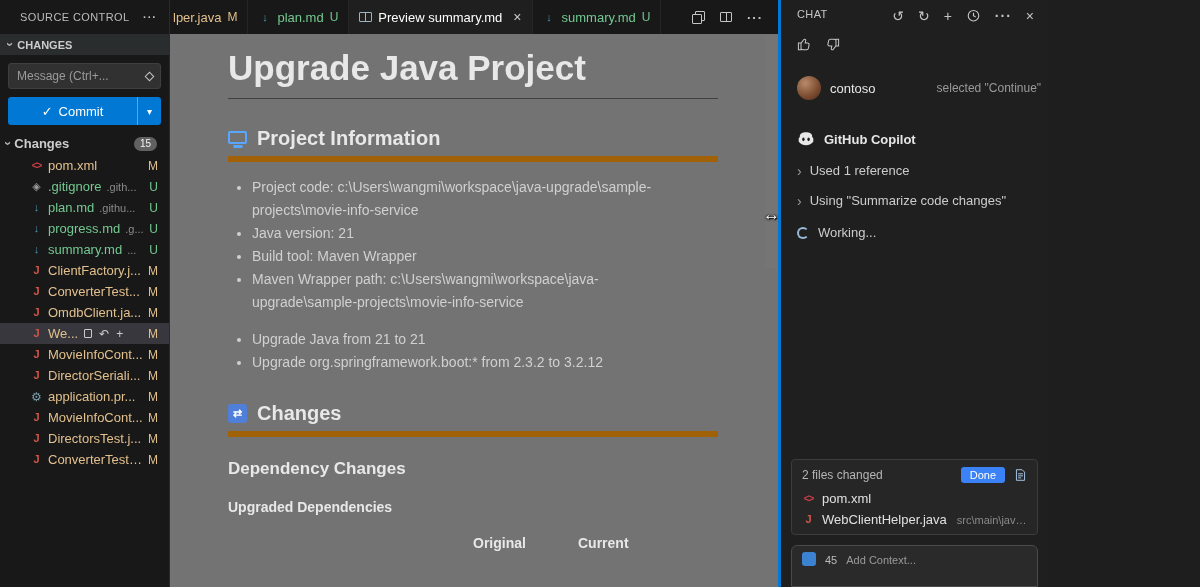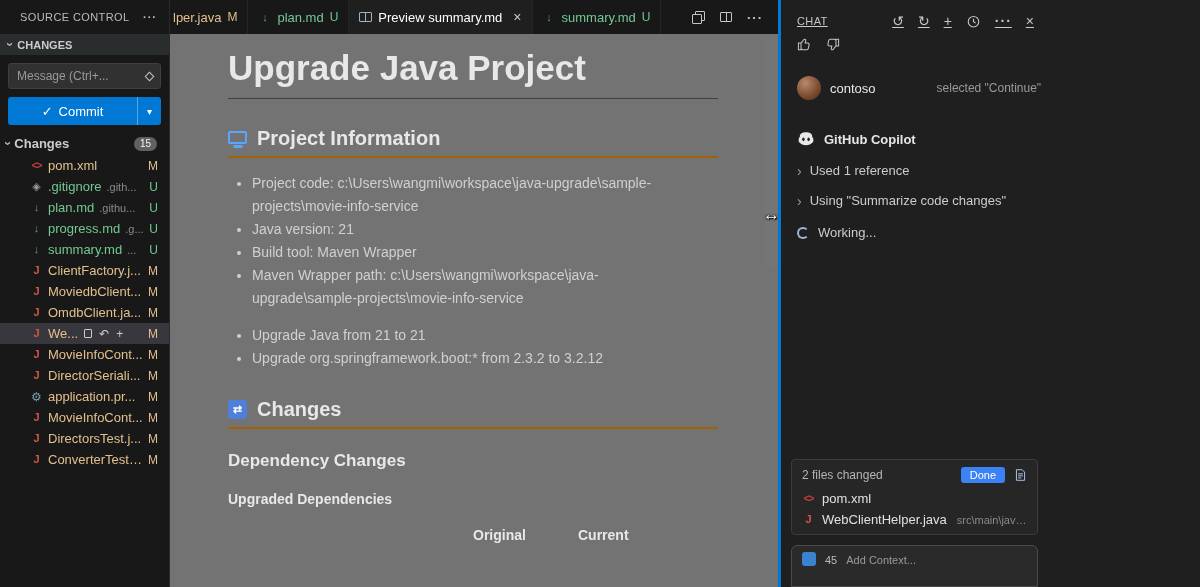--- a/index.html
+++ b/index.html
@@ -58,21 +58,21 @@
   .i-split { width:12px; height:10px; border:1px solid #c5c5c5; border-radius:1px; position:relative; }
   .i-split::after { content:""; position:absolute; left:5px; top:0; bottom:0; width:1px; background:#c5c5c5; }
   .i-pages { position:relative; width:13px; height:13px; }
   .i-pages::before { content:""; position:absolute; right:0; top:0; width:8px; height:8px; border:1px solid #c5c5c5; border-radius:1px; }
   .i-pages::after { content:""; position:absolute; left:0; bottom:0; width:8px; height:8px; border:1px solid #c5c5c5; border-radius:1px; background:#181818; }
   .i-book { width:13px; height:10px; border:1px solid #9db4c0; border-radius:1px; position:relative; flex:none; }
   .i-book::after { content:""; position:absolute; left:5px; top:0; bottom:0; width:1px; background:#9db4c0; }
 
   .preview { flex:1; padding:14px 56px 0 58px; overflow:hidden; color:#d0d0d0; }
   .preview h1 { margin:0; font-size:35px; font-weight:bold; color:#e8e8e8; padding-bottom:10px; border-bottom:1px solid #404040; width:490px; }
-  .preview h2 { display:flex; align-items:center; gap:10px; margin:28px 0 0; font-size:20px; font-weight:bold; color:#e8e8e8; padding-bottom:6px; border-bottom:2px solid #a16207; width:490px; }
+  .preview h2 { display:flex; align-items:center; gap:10px; margin:28px 0 0; font-size:20px; font-weight:bold; color:#e8e8e8; padding-bottom:6px; border-bottom:6px solid #a16207; width:490px; }
   .preview ul { margin:14px 0 0; padding-left:24px; width:472px; }
   .preview li { font-size:14px; line-height:23px; overflow-wrap:break-word; }
   .preview h3 { margin:22px 0 0; font-size:17px; font-weight:bold; color:#e8e8e8; }
   .preview h4 { margin:20px 0 0; font-size:14px; font-weight:bold; color:#e8e8e8; }
   .tbl-head { margin-top:20px; display:flex; font-size:14px; font-weight:bold; color:#e8e8e8; }
   .tbl-head .c1 { margin-left:245px; width:105px; }
   .i-monitor { width:19px; height:13px; border:2px solid #58a6ff; border-radius:2px; position:relative; flex:none; margin-bottom:3px; }
   .i-monitor::after { content:""; position:absolute; left:50%; transform:translateX(-50%); bottom:-6px; width:9px; height:3px; background:#58a6ff; }
   .i-target { width:16px; height:16px; border-radius:50%; border:2px solid #d64b4b; position:relative; flex:none; }
   .i-target::after { content:""; position:absolute; inset:2px; border-radius:50%; border:2px solid #d64b4b; }
@@ -80,21 +80,21 @@
   .i-shuffle::after { content:"⇄"; font-size:11px; line-height:1; }
 
   .scrollbar { position:absolute; top:34px; right:0; bottom:0; width:14px; }
   .thumb { position:absolute; top:2px; right:1px; width:12px; height:232px; background:rgba(121,121,121,.40); }
 
   
   .sash { width:3px; flex:none; background:#0078d4; cursor:ew-resize; }
 
   
   .chat { flex:1; min-width:0; background:#1f1f1f; display:flex; flex-direction:column; }
-  .chat-header { height:34px; flex:none; display:flex; align-items:center; padding:8px 14px 0 16px;text-decoration:underline; }
+  .chat-header { height:34px; flex:none; display:flex; align-items:flex-start; padding:8px 14px 0 16px; }
   .chat-title { font-size:11px; letter-spacing:.4px; color:#c5c5c5; }
   .chat-icons { margin-left:auto; display:flex; align-items:center; gap:14px; color:#c5c5c5; font-size:14px; }
   .chat-icons span { cursor:pointer; line-height:1; }
   .feedback { display:flex; gap:13px; padding:3px 0 0 16px; }
   .feedback span { cursor:pointer; display:inline-block; }
   .thumb-down { transform:rotate(180deg); }
   .chat-user-row { display:flex; align-items:center; gap:9px; padding:24px 16px 0; }
   .avatar { width:24px; height:24px; border-radius:50%; flex:none; background:radial-gradient(circle at 35% 30%, #b98a6a, #7a4a2f 60%, #4c2c1a); }
   .user-name { font-size:13px; color:#e6e6e6; }
   .user-meta { font-size:12px; color:#9a9a9a; margin-left:52px; white-space:nowrap; }
@@ -181,21 +181,21 @@
           <span class="fdesc">...</span>
           <span class="fstatus unt">U</span>
         </div>
       <div class="frow">
           <span class="fi fi-java">J</span>
           <span class="fname mod">ClientFactory.j...</span>
           <span class="fstatus mod">M</span>
         </div>
       <div class="frow">
           <span class="fi fi-java">J</span>
-          <span class="fname mod">MoviedbClient...</span>
+          <span class="fname mod">ConverterTest...</span>
           <span class="fstatus mod">M</span>
         </div>
       <div class="frow">
           <span class="fi fi-java">J</span>
           <span class="fname mod">OmdbClient.ja...</span>
           <span class="fstatus mod">M</span>
         </div>
       <div class="frow selected">
         <span class="fi fi-java">J</span>
         <span class="fname mod">We...</span>

